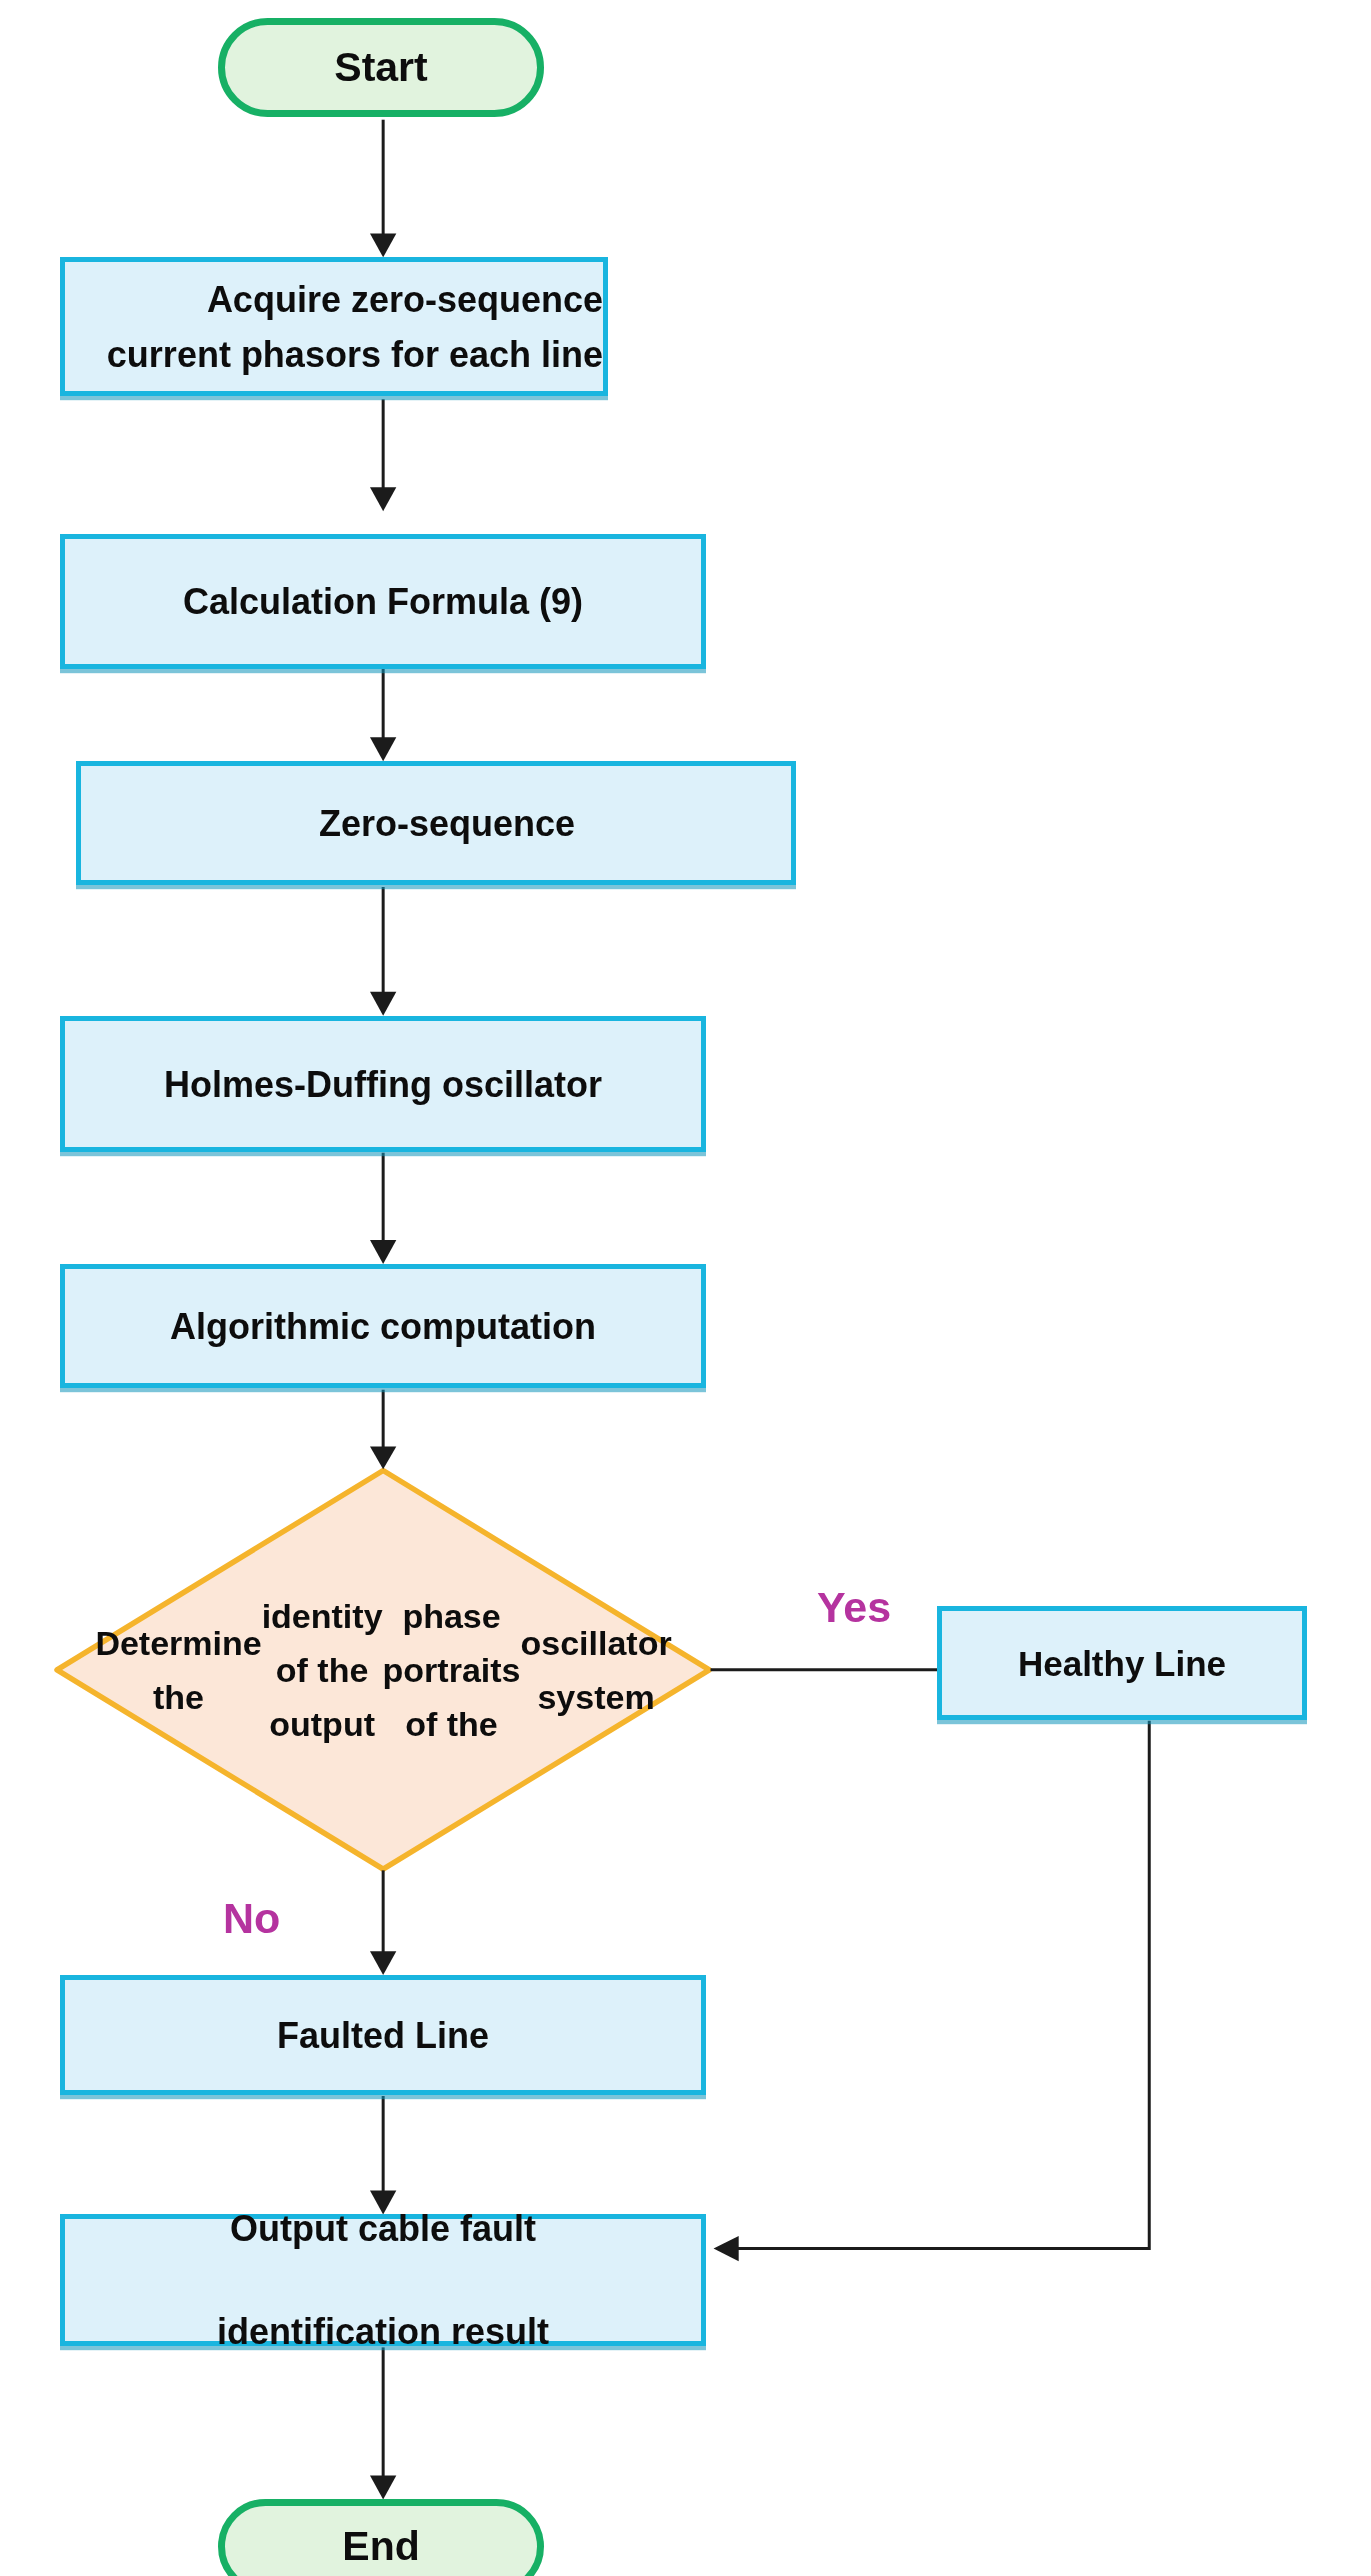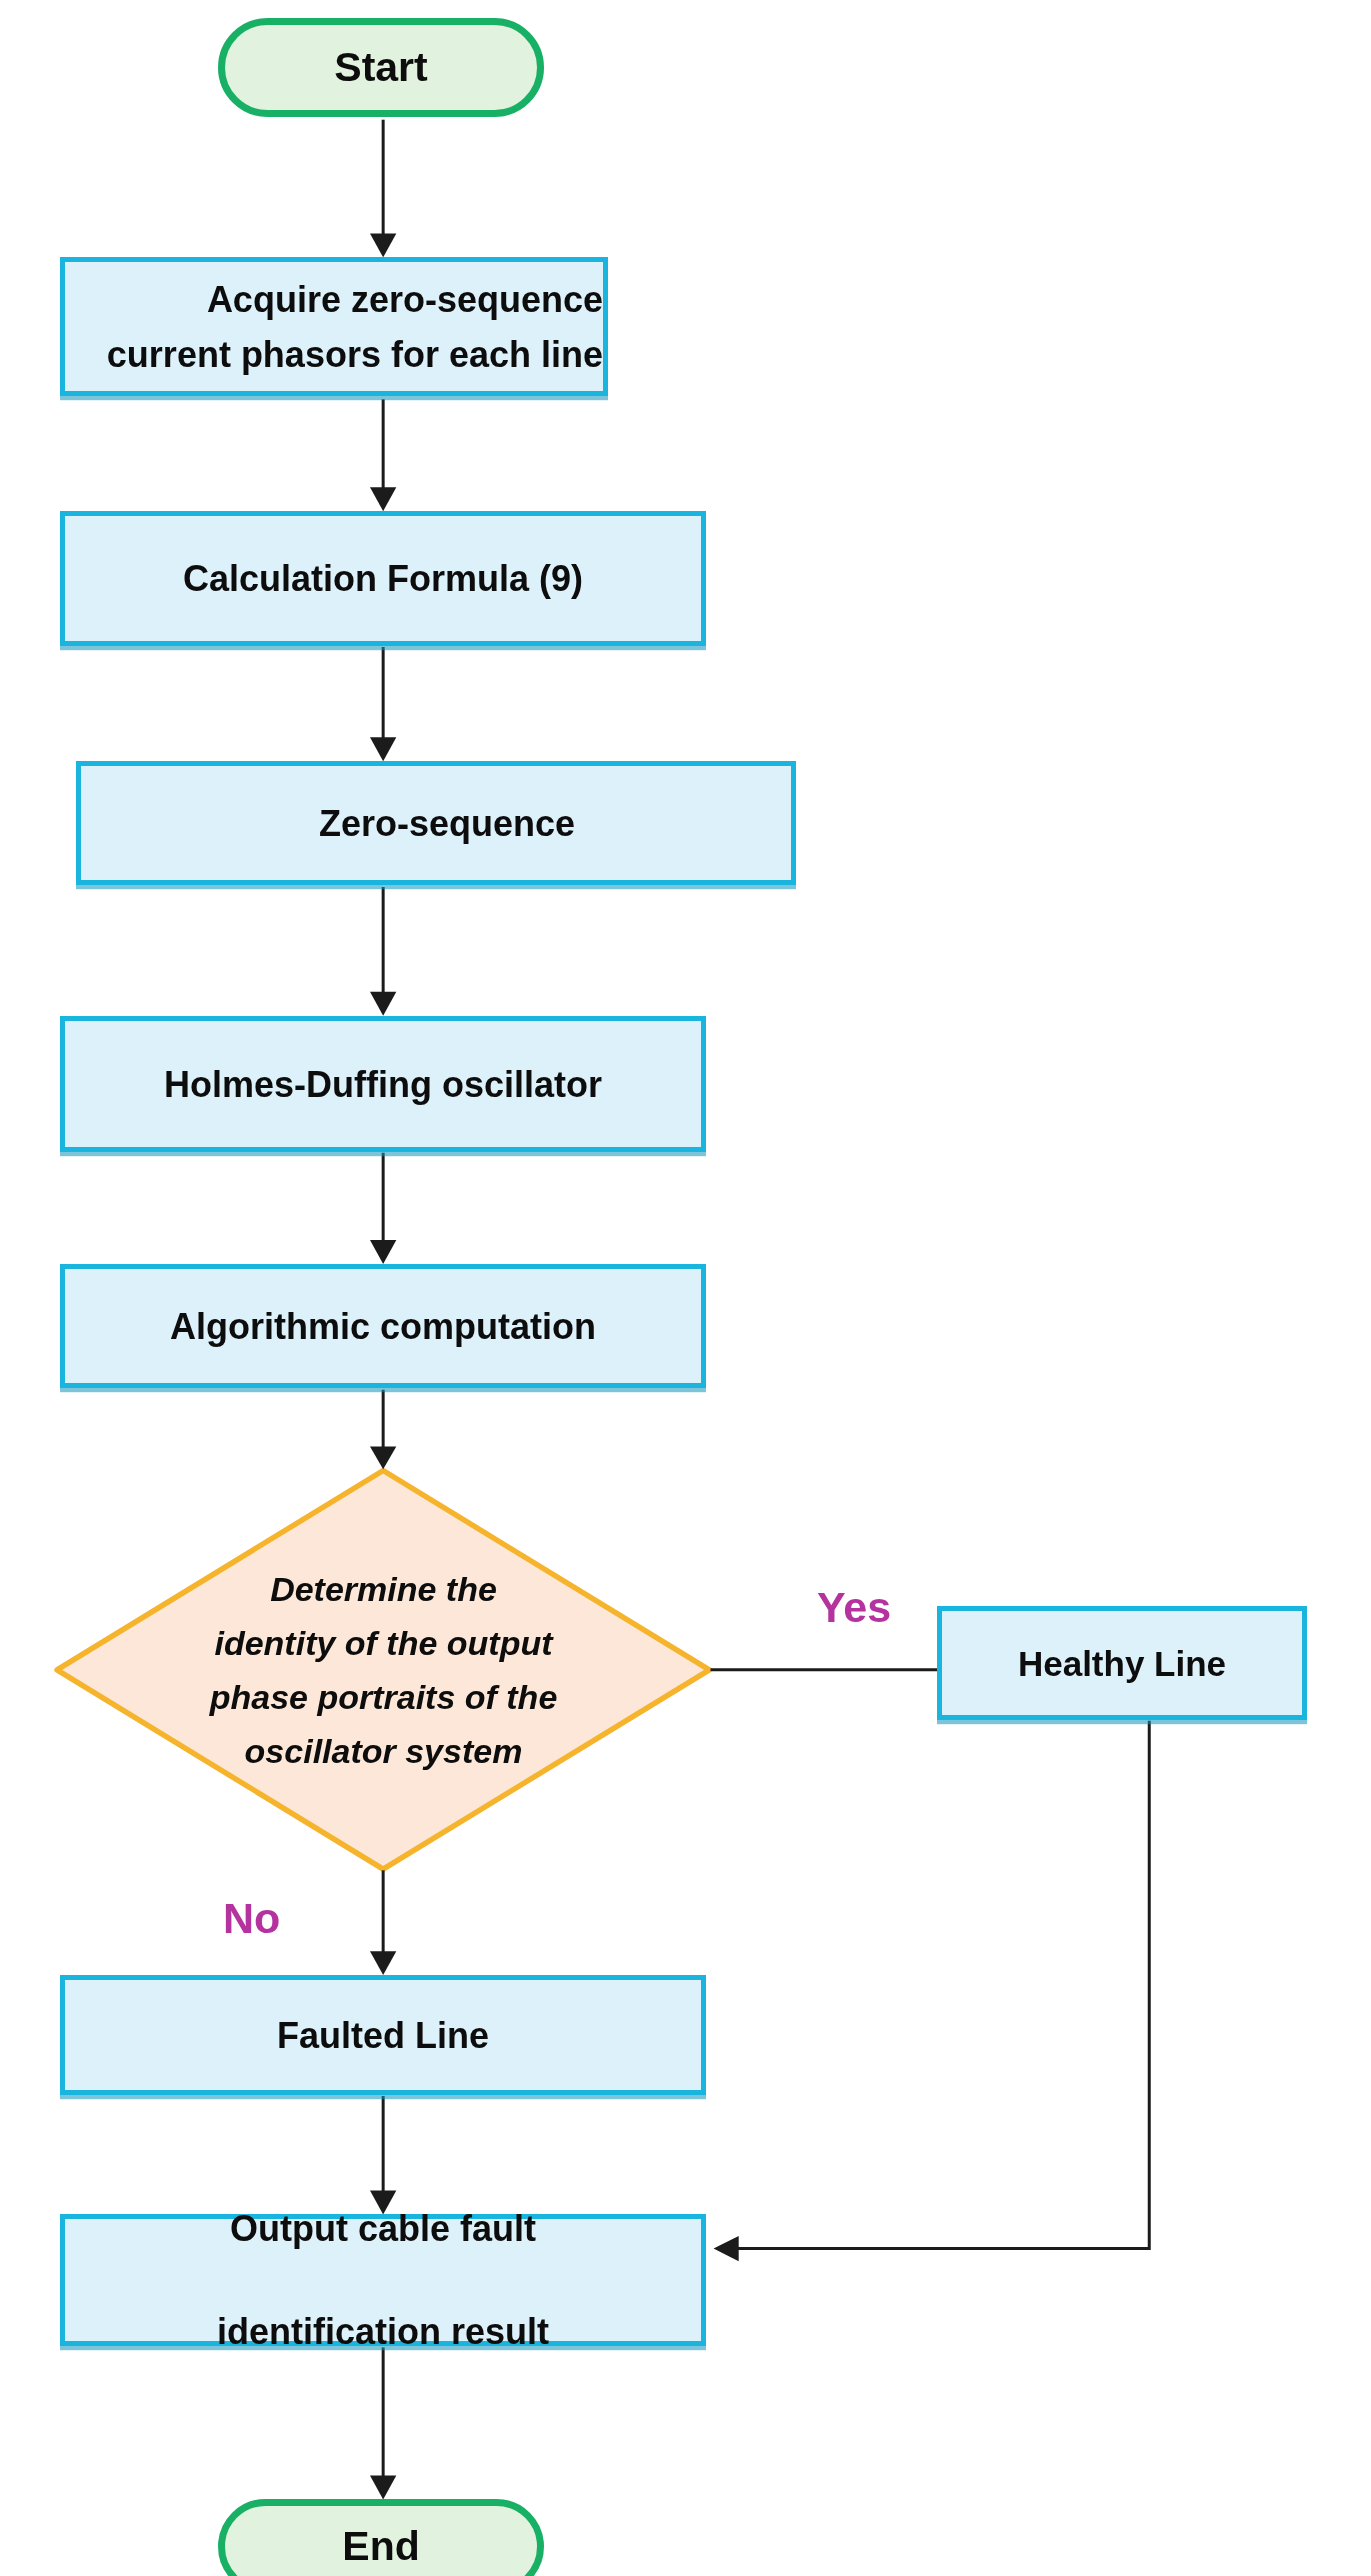--- a/index.html
+++ b/index.html
@@ -23,23 +23,23 @@
     font-weight:bold;color:var(--text);
   }
   .process{
     background:var(--process-fill);border:5.4px solid var(--process-border);
     box-shadow:0 4.2px 0 var(--process-shadow);font-size:36px;line-height:55px;
   }
   .terminal{
     background:var(--terminal-fill);border:7.2px solid var(--terminal-border);
     border-radius:57px;font-size:41px;
   }
-  .decision-text{position:absolute;box-sizing:border-box;display:flex;flex-direction:column;
+  .decision-text{position:absolute;box-sizing:border-box;display:flex;flex-direction:row;
     align-items:center;justify-content:center;text-align:center;
-    font-weight:bold;color:var(--text);font-size:34px;line-height:54px;font-style:italic;}
+    font-weight:bold;color:var(--text);font-size:34px;line-height:54px;}
   .edge-label{position:absolute;font-weight:bold;color:var(--label);font-size:43px;line-height:48px;}
   .line{display:block;}
 </style>
 </head>
 <body>
 
 <div class="stage">
 
   <svg class="wires" viewBox="0 0 2292 4304">
 
@@ -93,21 +93,21 @@
 
   <div class="node terminal" style="left:218px;top:18px;width:326px;height:99px;">
     <span class="line">Start</span>
   </div>
 
   <div class="node process" style="left:60px;top:257px;width:548px;height:139px;align-items:flex-end;">
     <span class="line">Acquire zero-sequence</span>
     <span class="line">current phasors for each line</span>
   </div>
 
-  <div class="node process" style="left:60px;top:511px;width:646px;height:135px;">
+  <div class="node process" style="left:60px;top:534px;width:646px;height:135px;">
     <span class="line">Calculation Formula (9)</span>
   </div>
 
   <div class="node process" style="left:76px;top:761px;width:720px;height:124px;padding-left:22px;">
     <span class="line">Zero-sequence</span>
   </div>
 
   <div class="node process" style="left:60px;top:1016px;width:646px;height:136px;">
     <span class="line">Holmes-Duffing oscillator</span>
   </div>

